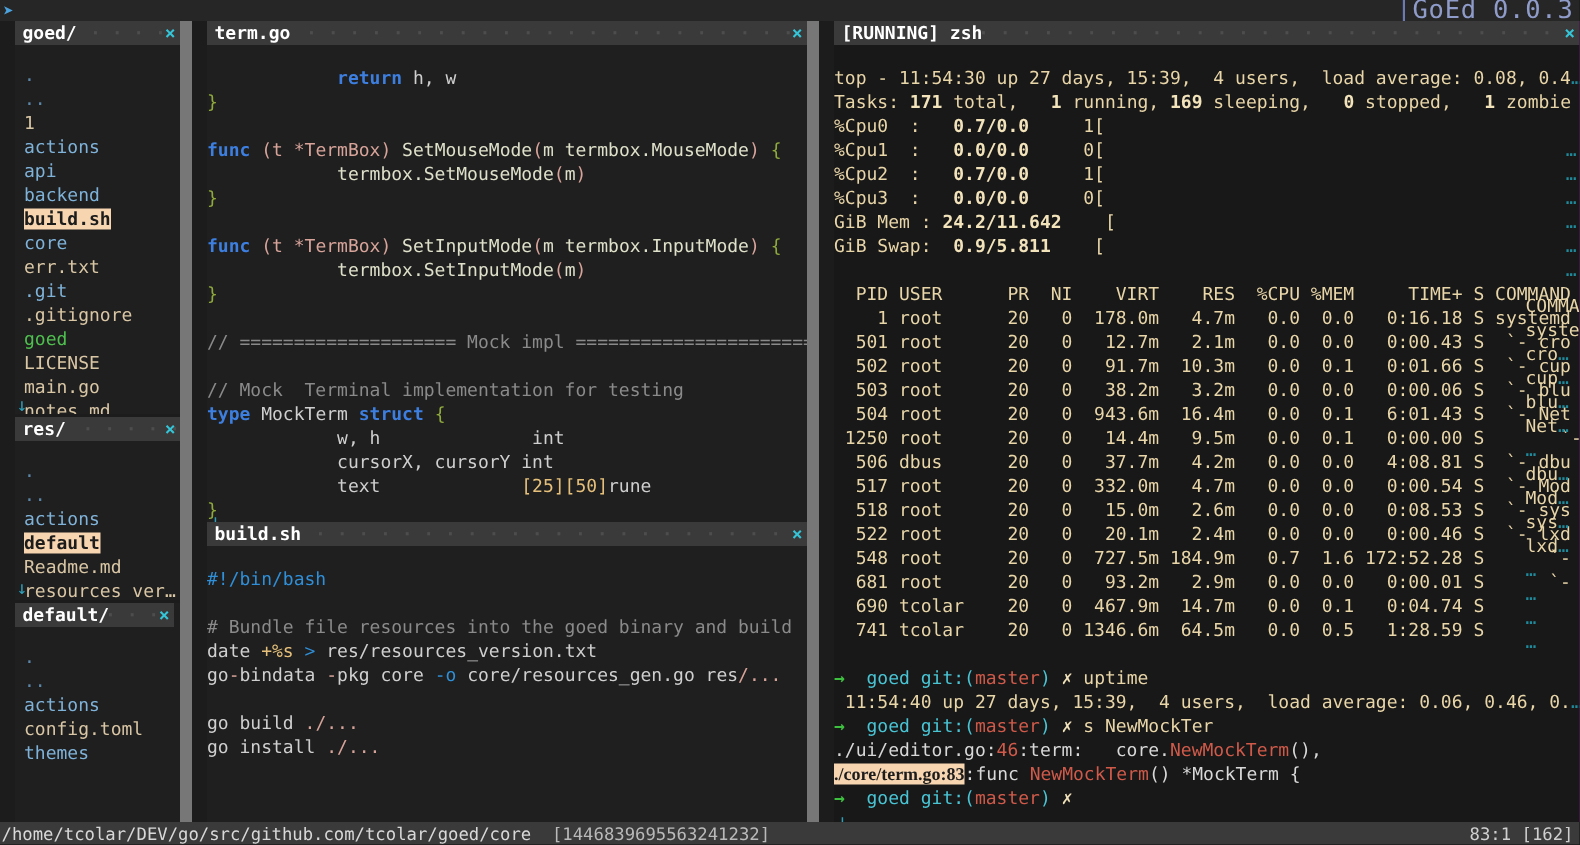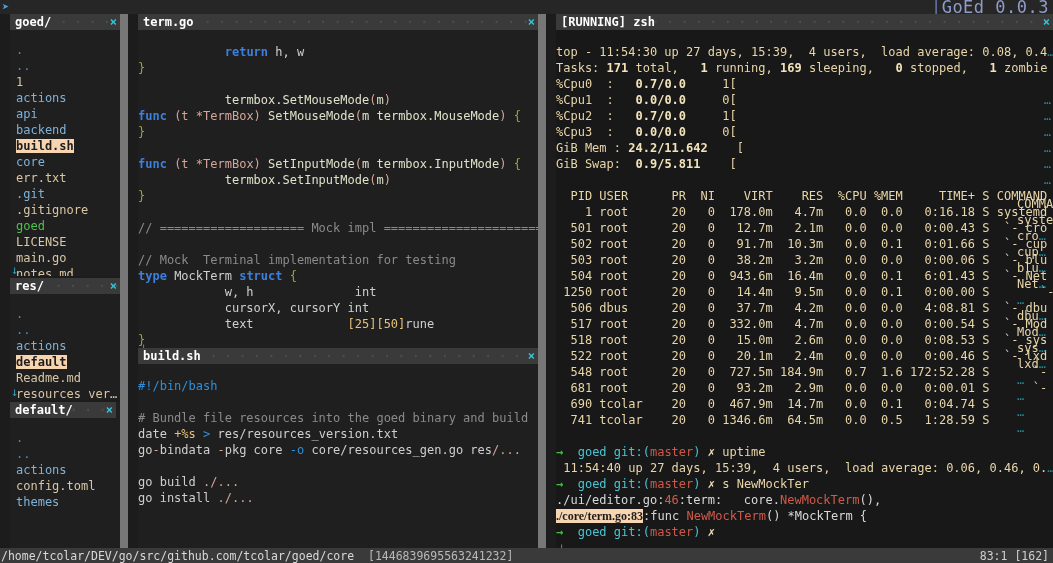--- a/index.html
+++ b/index.html
@@ -153,22 +153,22 @@
 
       <span class="ttl">term.go</span>
       <span class="fill" style="left:66px;">· · · · · · · · · · · · · · · · · · · · · · · · · · · · · · · · · · ·</span>
       <span class="x">×</span>
     </div>
     <div style="position:absolute;left:12px;top:17px;" class="arrowup">↑</div>
     <div class="pane-body" style="margin-left:10px;width:400px;height:318px;padding-top:14px;">
         <div class="row"><span class="tab">	</span><span>    </span><span class="kw">return</span><span class="plain"> h, w</span></div>
         <div class="row"><span class="brace">}</span></div>
         <div class="row">&nbsp;</div>
+        <div class="row"><span class="kw">func</span><span class="plain"> </span><span class="punct">(t *TermBox)</span><span class="plain"> </span><span class="fn">SetMouseMode</span><span class="punct">(</span><span class="fn">m termbox.MouseMode</span><span class="punct">)</span><span class="plain"> </span><span class="brace">{</span></div>
         <div class="row"><span class="tab">	</span><span>    </span><span class="fn">termbox.SetMouseMode</span><span class="punct">(</span><span class="fn">m</span><span class="punct">)</span></div>
-        <div class="row"><span class="kw">func</span><span class="plain"> </span><span class="punct">(t *TermBox)</span><span class="plain"> </span><span class="fn">SetMouseMode</span><span class="punct">(</span><span class="fn">m termbox.MouseMode</span><span class="punct">)</span><span class="plain"> </span><span class="brace">{</span></div>
         <div class="row"><span class="brace">}</span></div>
         <div class="row">&nbsp;</div>
         <div class="row"><span class="kw">func</span><span class="plain"> </span><span class="punct">(t *TermBox)</span><span class="plain"> </span><span class="fn">SetInputMode</span><span class="punct">(</span><span class="fn">m termbox.InputMode</span><span class="punct">)</span><span class="plain"> </span><span class="brace">{</span></div>
         <div class="row"><span class="tab">	</span><span>    </span><span class="fn">termbox.SetInputMode</span><span class="punct">(</span><span class="fn">m</span><span class="punct">)</span></div>
         <div class="row"><span class="brace">}</span></div>
         <div class="row">&nbsp;</div>
         <div class="row"><span class="cmt">// ==================== Mock impl ======================</span></div>
         <div class="row">&nbsp;</div>
         <div class="row"><span class="cmt">// Mock  Terminal implementation for testing</span></div>
         <div class="row"><span class="kw">type</span><span class="plain"> MockTerm </span><span class="kw">struct</span><span class="plain"> </span><span class="brace">{</span></div>

